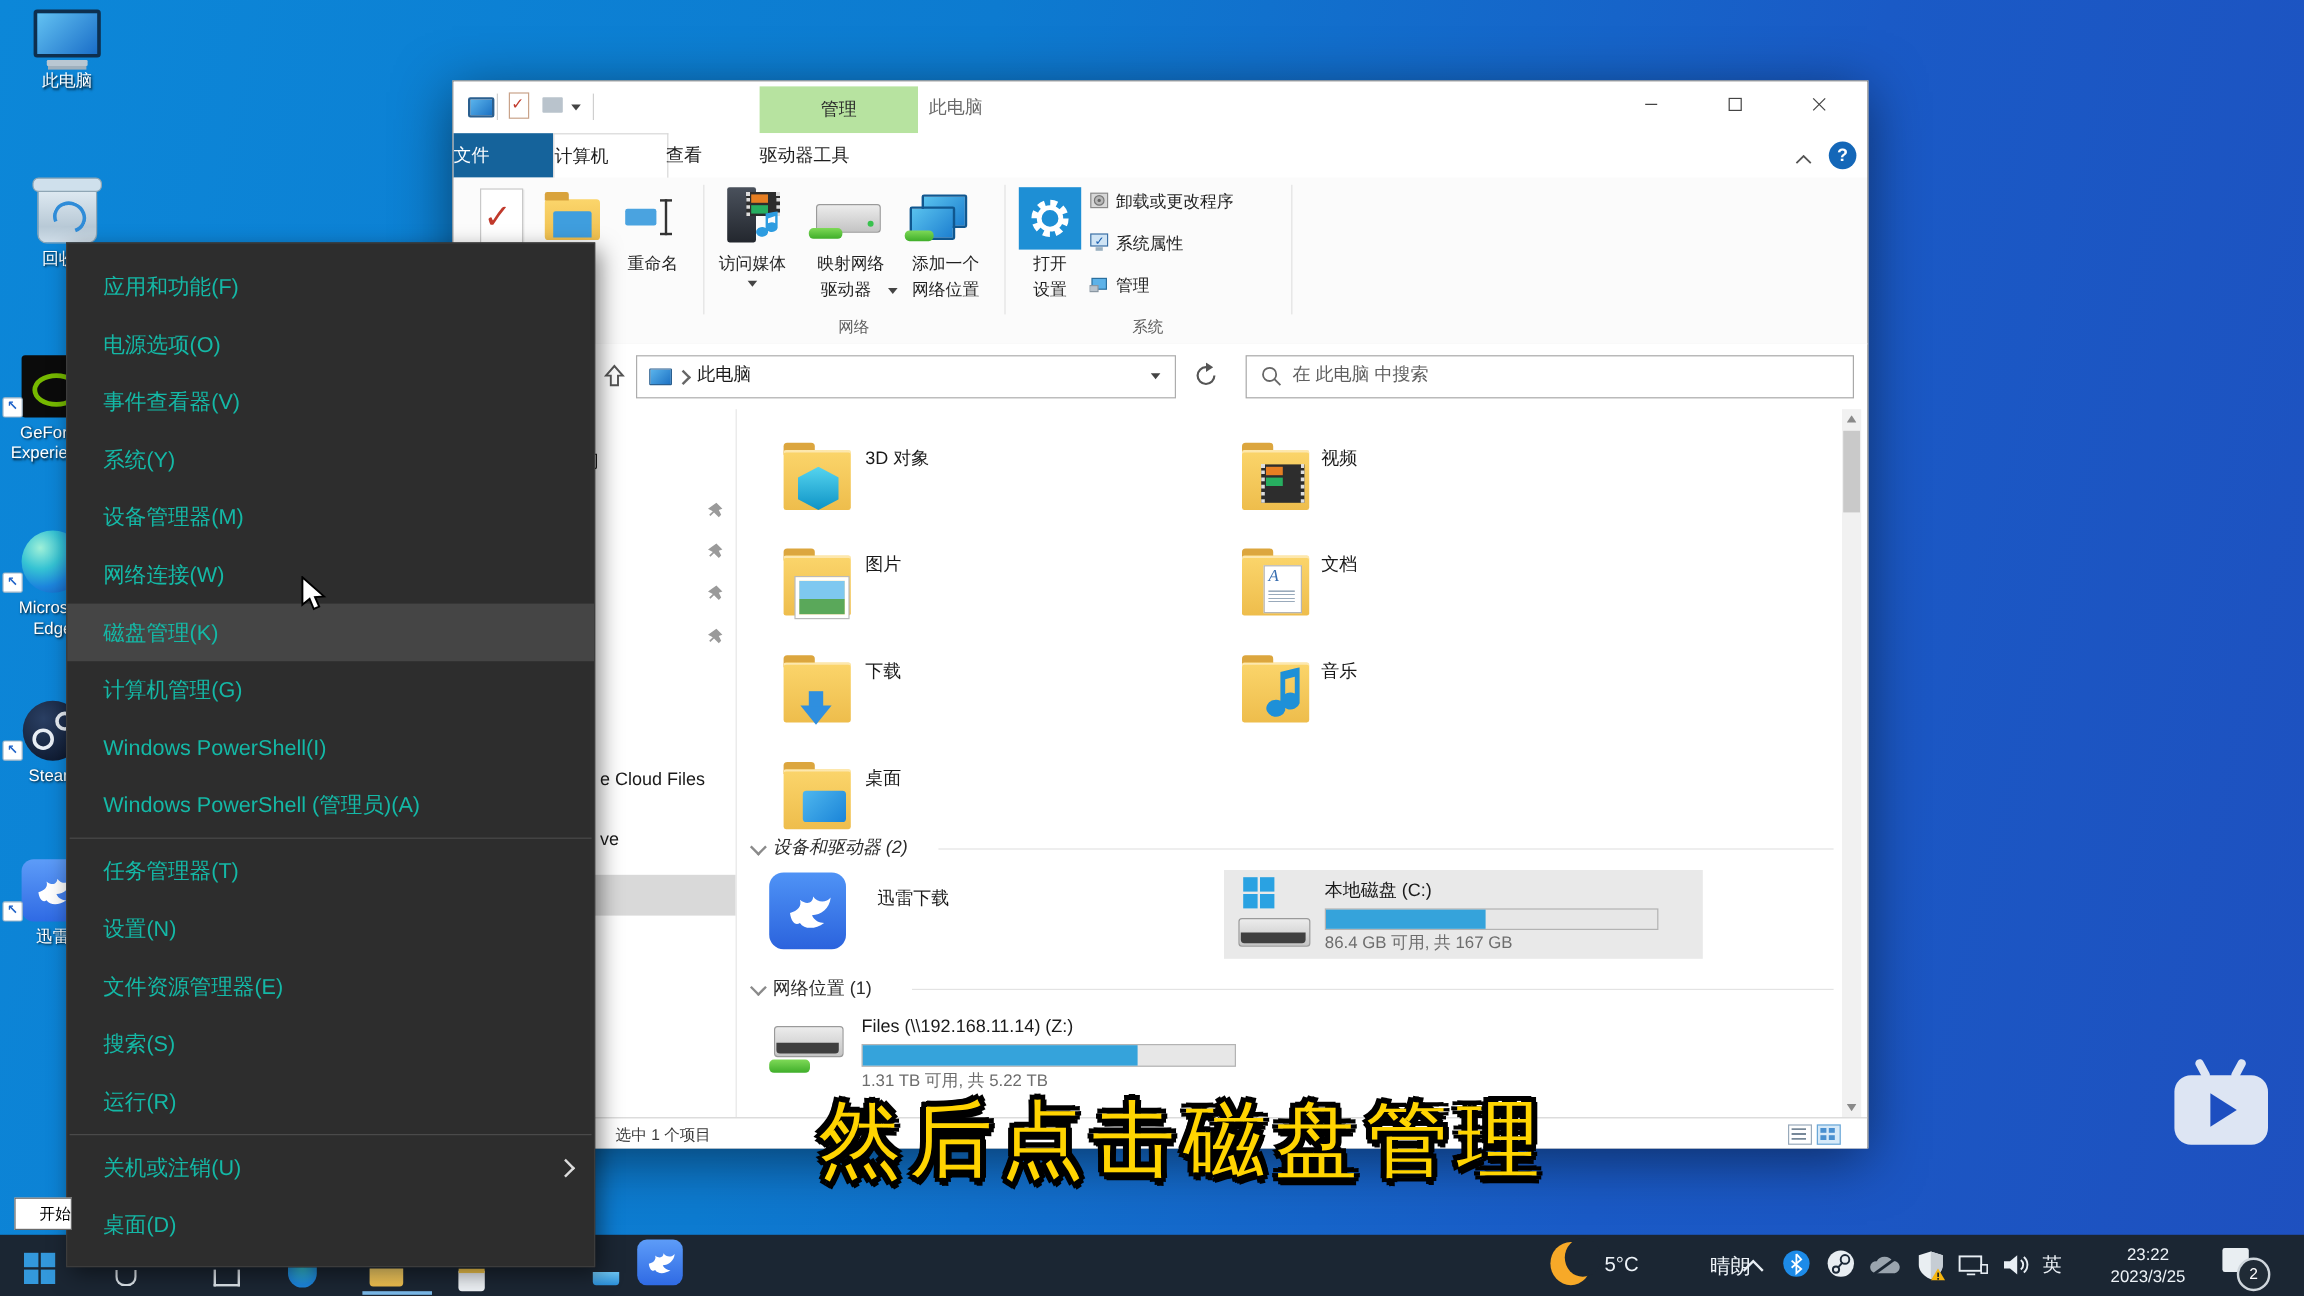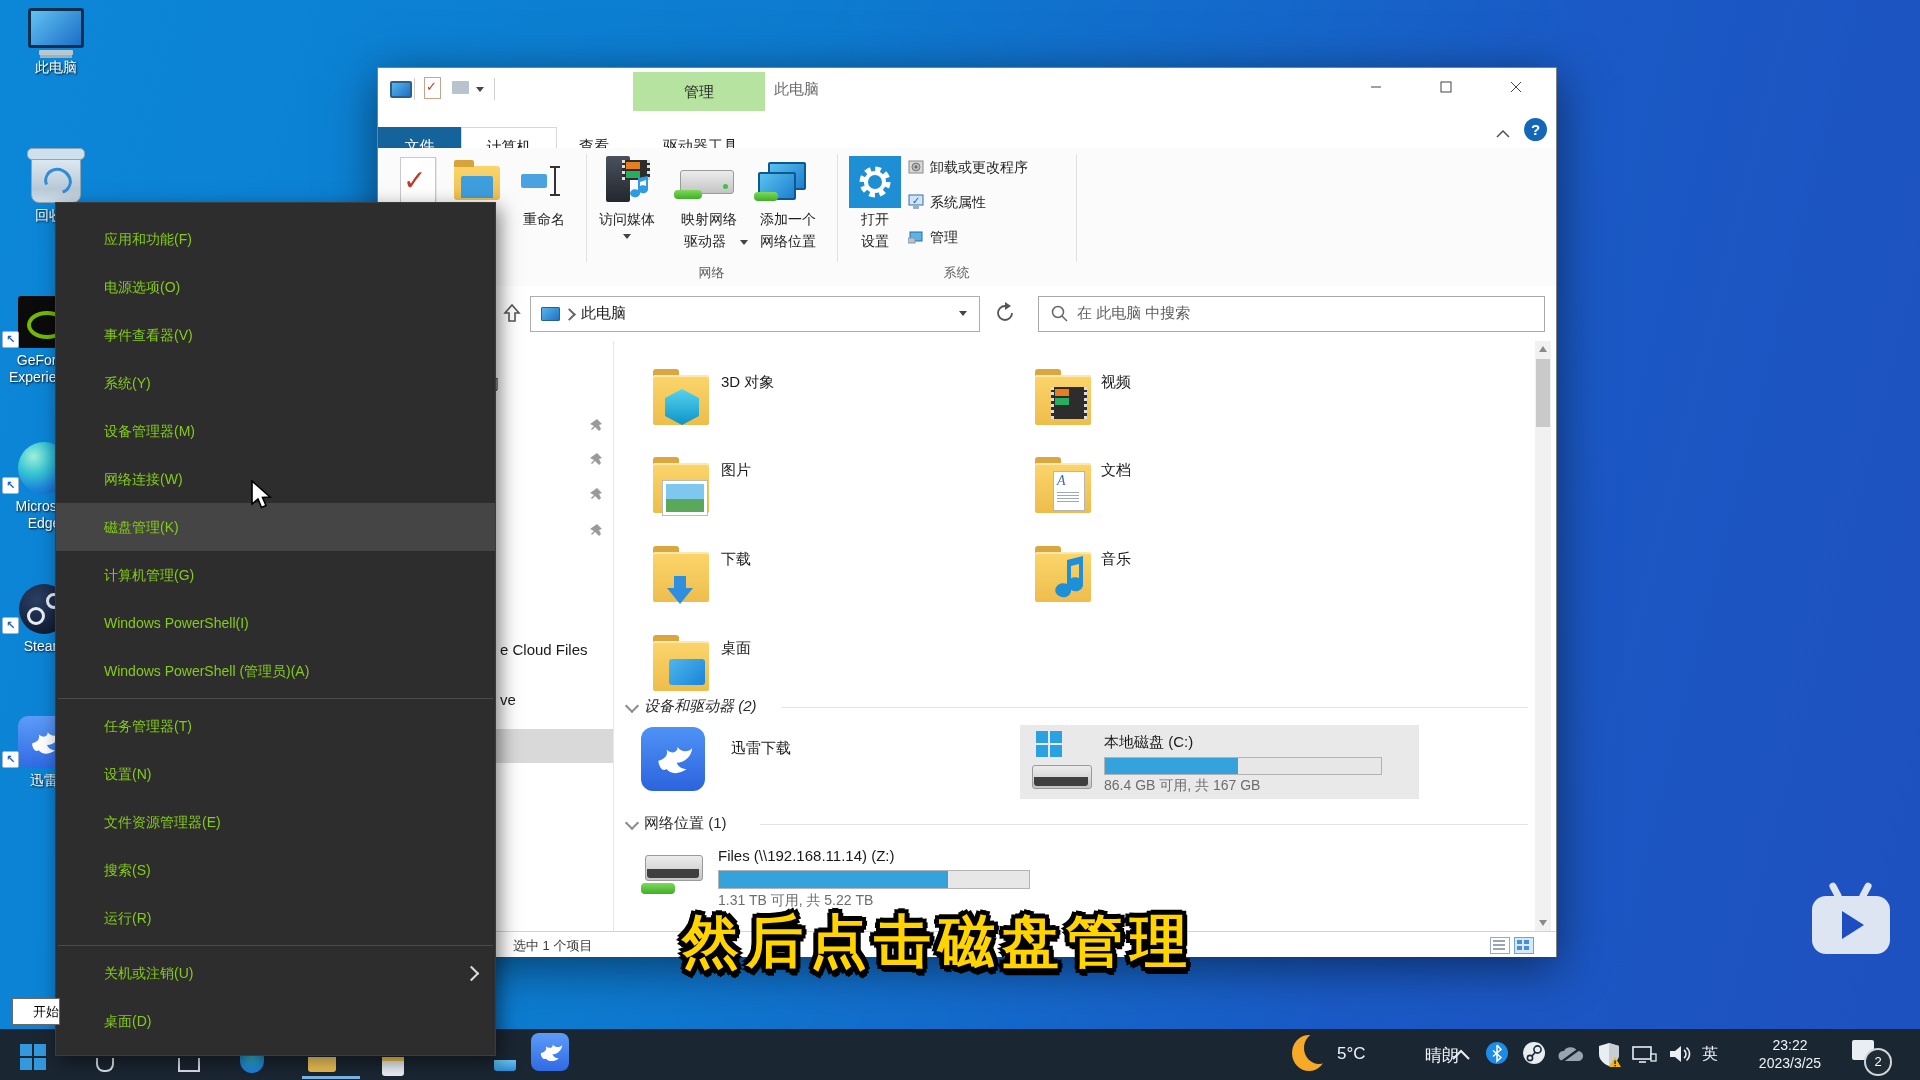--- a/index.html
+++ b/index.html
@@ -31,21 +31,21 @@
   .qat-pc{position:absolute;left:12px;top:13px;width:18px;height:13px;background:linear-gradient(135deg,#5ab4ec,#1d72c4);border:2px solid #2a5f8f;border-radius:2px;}
   .qsep{position:absolute;top:10px;width:1px;height:22px;background:#cfcfcf;}
   .qat-doc{position:absolute;left:46px;top:9px;width:15px;height:20px;background:#fff;border:1px solid #c9a38a;}
   .qat-doc:after{content:"\2713";position:absolute;left:1px;top:1px;color:#c0392b;font-size:13px;font-weight:bold;}
   .qat-folder{position:absolute;left:74px;top:13px;width:17px;height:13px;background:#b9c3cc;border-radius:1px;}
   .dd-arrow{width:0;height:0;border-left:4px solid transparent;border-right:4px solid transparent;border-top:5px solid #444;}
   .manage-tab{position:absolute;left:255px;top:4px;width:132px;height:39px;background:#b7e3a0;color:#2c2c2c;font-size:15px;text-align:center;line-height:39px;}
   .win-title{position:absolute;left:396px;top:12px;font-size:15px;color:#6a6a6a;}
   .ctl{position:absolute;top:2px;width:46px;height:34px;display:flex;align-items:center;justify-content:center;}
   .tabsrow{position:absolute;left:0;top:43px;width:100%;height:37px;background:#fff;}
-  .tab{position:absolute;top:16px;height:37px;font-size:15px;color:#1f1f1f;text-align:center;line-height:37px;}
+  .tab{position:absolute;top:0;height:37px;font-size:15px;color:#1f1f1f;line-height:37px;}
   .tab-file{background:#15639b;color:#fff;}
   .tab-active{background:#fff;border:1px solid #d8d8d8;border-bottom:none;}
   .helpq{position:absolute;width:23px;height:23px;border-radius:50%;background:#1467b8;color:#fff;font-size:15px;font-weight:bold;text-align:center;line-height:23px;}
   .ribbon{position:absolute;left:0;top:80px;width:100%;height:138px;background:#fbfbfb;border-bottom:1px solid #d6d6d6;}
   .rsep{position:absolute;top:6px;width:1px;height:108px;background:#e1e1e1;}
   .rlabel{position:absolute;font-size:14px;color:#1f1f1f;text-align:center;}
   .grp{position:absolute;top:116px;font-size:13px;color:#5f5f5f;text-align:center;}
   .sheet{position:absolute;width:34px;height:44px;background:#fff;border:1px solid #c9c9c9;box-shadow:1px 1px 0 #e8e8e8;}
   .sheet:after{content:"\2713";position:absolute;left:2px;top:6px;color:#c0392b;font-size:28px;font-weight:bold;}
   .bfolder{position:absolute;width:46px;height:34px;background:linear-gradient(180deg,#fbd56b,#efbf4e);border-radius:3px;}
@@ -98,21 +98,21 @@
   .cap{position:absolute;font-size:14px;color:#6d6d6d;white-space:nowrap;}
   .dlabel{position:absolute;font-size:15px;color:#1a1a1a;white-space:nowrap;}
   .scroll{position:absolute;left:1157px;top:0;width:16px;height:100%;background:#f1f1f1;}
   .thumb{position:absolute;left:1px;width:14px;background:#c9c9c9;}
   .sarrow{position:absolute;left:4px;width:8px;height:8px;}
   .statusbar{position:absolute;left:0;top:863px;width:100%;height:25px;background:#fff;border-top:1px solid #d4d4d4;font-size:13px;color:#3a3a3a;}
   .viewico{position:absolute;top:5px;width:18px;height:15px;border:1px solid #9ab;}
 
   
   #cmenu{position:absolute;left:55px;top:202px;width:441px;height:854px;background:#2d2d2d;border:1px solid #3c3c3c;box-sizing:border-box;padding:12px 0;z-index:50;box-shadow:4px 6px 18px rgba(0,0,0,.5);}
-  .cm-item{height:48px;line-height:48px;padding-left:48px;font-size:14px;color:#84cc16;position:relative;}
+  .cm-item{height:48px;line-height:48px;padding-left:30px;font-size:18px;color:#14b8a6;position:relative;}
   .cm-hl{background:#454545;}
   .cm-div{height:1px;background:#4a4a4a;margin:3px 2px;}
   .cm-sub{position:absolute;right:18px;top:19px;width:9px;height:9px;border-right:2px solid #ddd;border-top:2px solid #ddd;transform:rotate(45deg);}
 
   
   #taskbar{position:absolute;left:0;top:1029px;width:1920px;height:52px;background:#1b2633;z-index:40;color:#e8eef4;padding-left:40px;}
   .winflag{position:absolute;left:20px;top:15px;width:26px;height:26px;}
   .winflag div{position:absolute;width:12px;height:12px;background:#3398dc;}
   .sliver{position:absolute;z-index:41;}
   .underline{position:absolute;left:302px;top:47px;width:58px;height:3px;background:#7ab8e8;}
@@ -120,21 +120,21 @@
   .moon{position:absolute;left:1292px;top:6px;width:34px;height:36px;border-radius:50%;background:#f7a928;}
   .moon:after{content:"";position:absolute;left:12px;top:-3px;width:30px;height:32px;border-radius:50%;background:#1b2633;}
   .traytxt{position:absolute;top:15px;font-size:17px;color:#eef3f8;white-space:nowrap;}
   .trayico{position:absolute;top:13px;}
   .clock{position:absolute;left:1742px;top:7px;width:96px;text-align:center;font-size:14px;line-height:18px;color:#eef3f8;}
   .noteico{position:absolute;left:1852px;top:11px;width:22px;height:20px;background:#e9eef2;border-radius:2px;}
   .notebadge{position:absolute;left:1864px;top:19px;width:24px;height:24px;border-radius:50%;background:#202b36;border:2px solid #cfd6dc;color:#fff;font-size:13px;text-align:center;line-height:24px;}
 
   
   #starttip{position:absolute;left:12px;top:998px;width:46px;height:25px;background:#fff;border:1px solid #6a6a6a;color:#000;font-size:13px;text-align:right;line-height:25px;z-index:60;}
-  #subtitle{position:absolute;left:682px;top:904px;width:600px;font-size:57px;font-weight:700;letter-spacing:7px;color:#ffd400;z-index:70;white-space:nowrap;
+  #subtitle{position:absolute;left:682px;top:904px;width:600px;font-size:69px;font-weight:400;letter-spacing:7px;color:#ffd400;z-index:70;white-space:nowrap;
     text-shadow:-4px -4px 0 #000,4px -4px 0 #000,-4px 4px 0 #000,4px 4px 0 #000,-5px 0 0 #000,5px 0 0 #000,0 -5px 0 #000,0 6px 0 #000,2px 7px 0 #000;}
   #cursor{position:absolute;left:250px;top:480px;z-index:80;}
   .bili{position:absolute;left:1812px;top:880px;width:80px;height:76px;z-index:5;}
   .bili .body{position:absolute;left:0;top:16px;width:78px;height:58px;background:#dde5f3;border-radius:14px;}
   .bili .ant1,.bili .ant2{position:absolute;top:2px;width:7px;height:18px;background:#dde5f3;border-radius:4px;}
   .bili .ant1{left:20px;transform:rotate(-28deg);}
   .bili .ant2{left:50px;transform:rotate(28deg);}
   .bili .play{position:absolute;left:30px;top:31px;width:0;height:0;border-top:14px solid transparent;border-bottom:14px solid transparent;border-left:22px solid #1d4ec0;}
 </style>
 </head>

